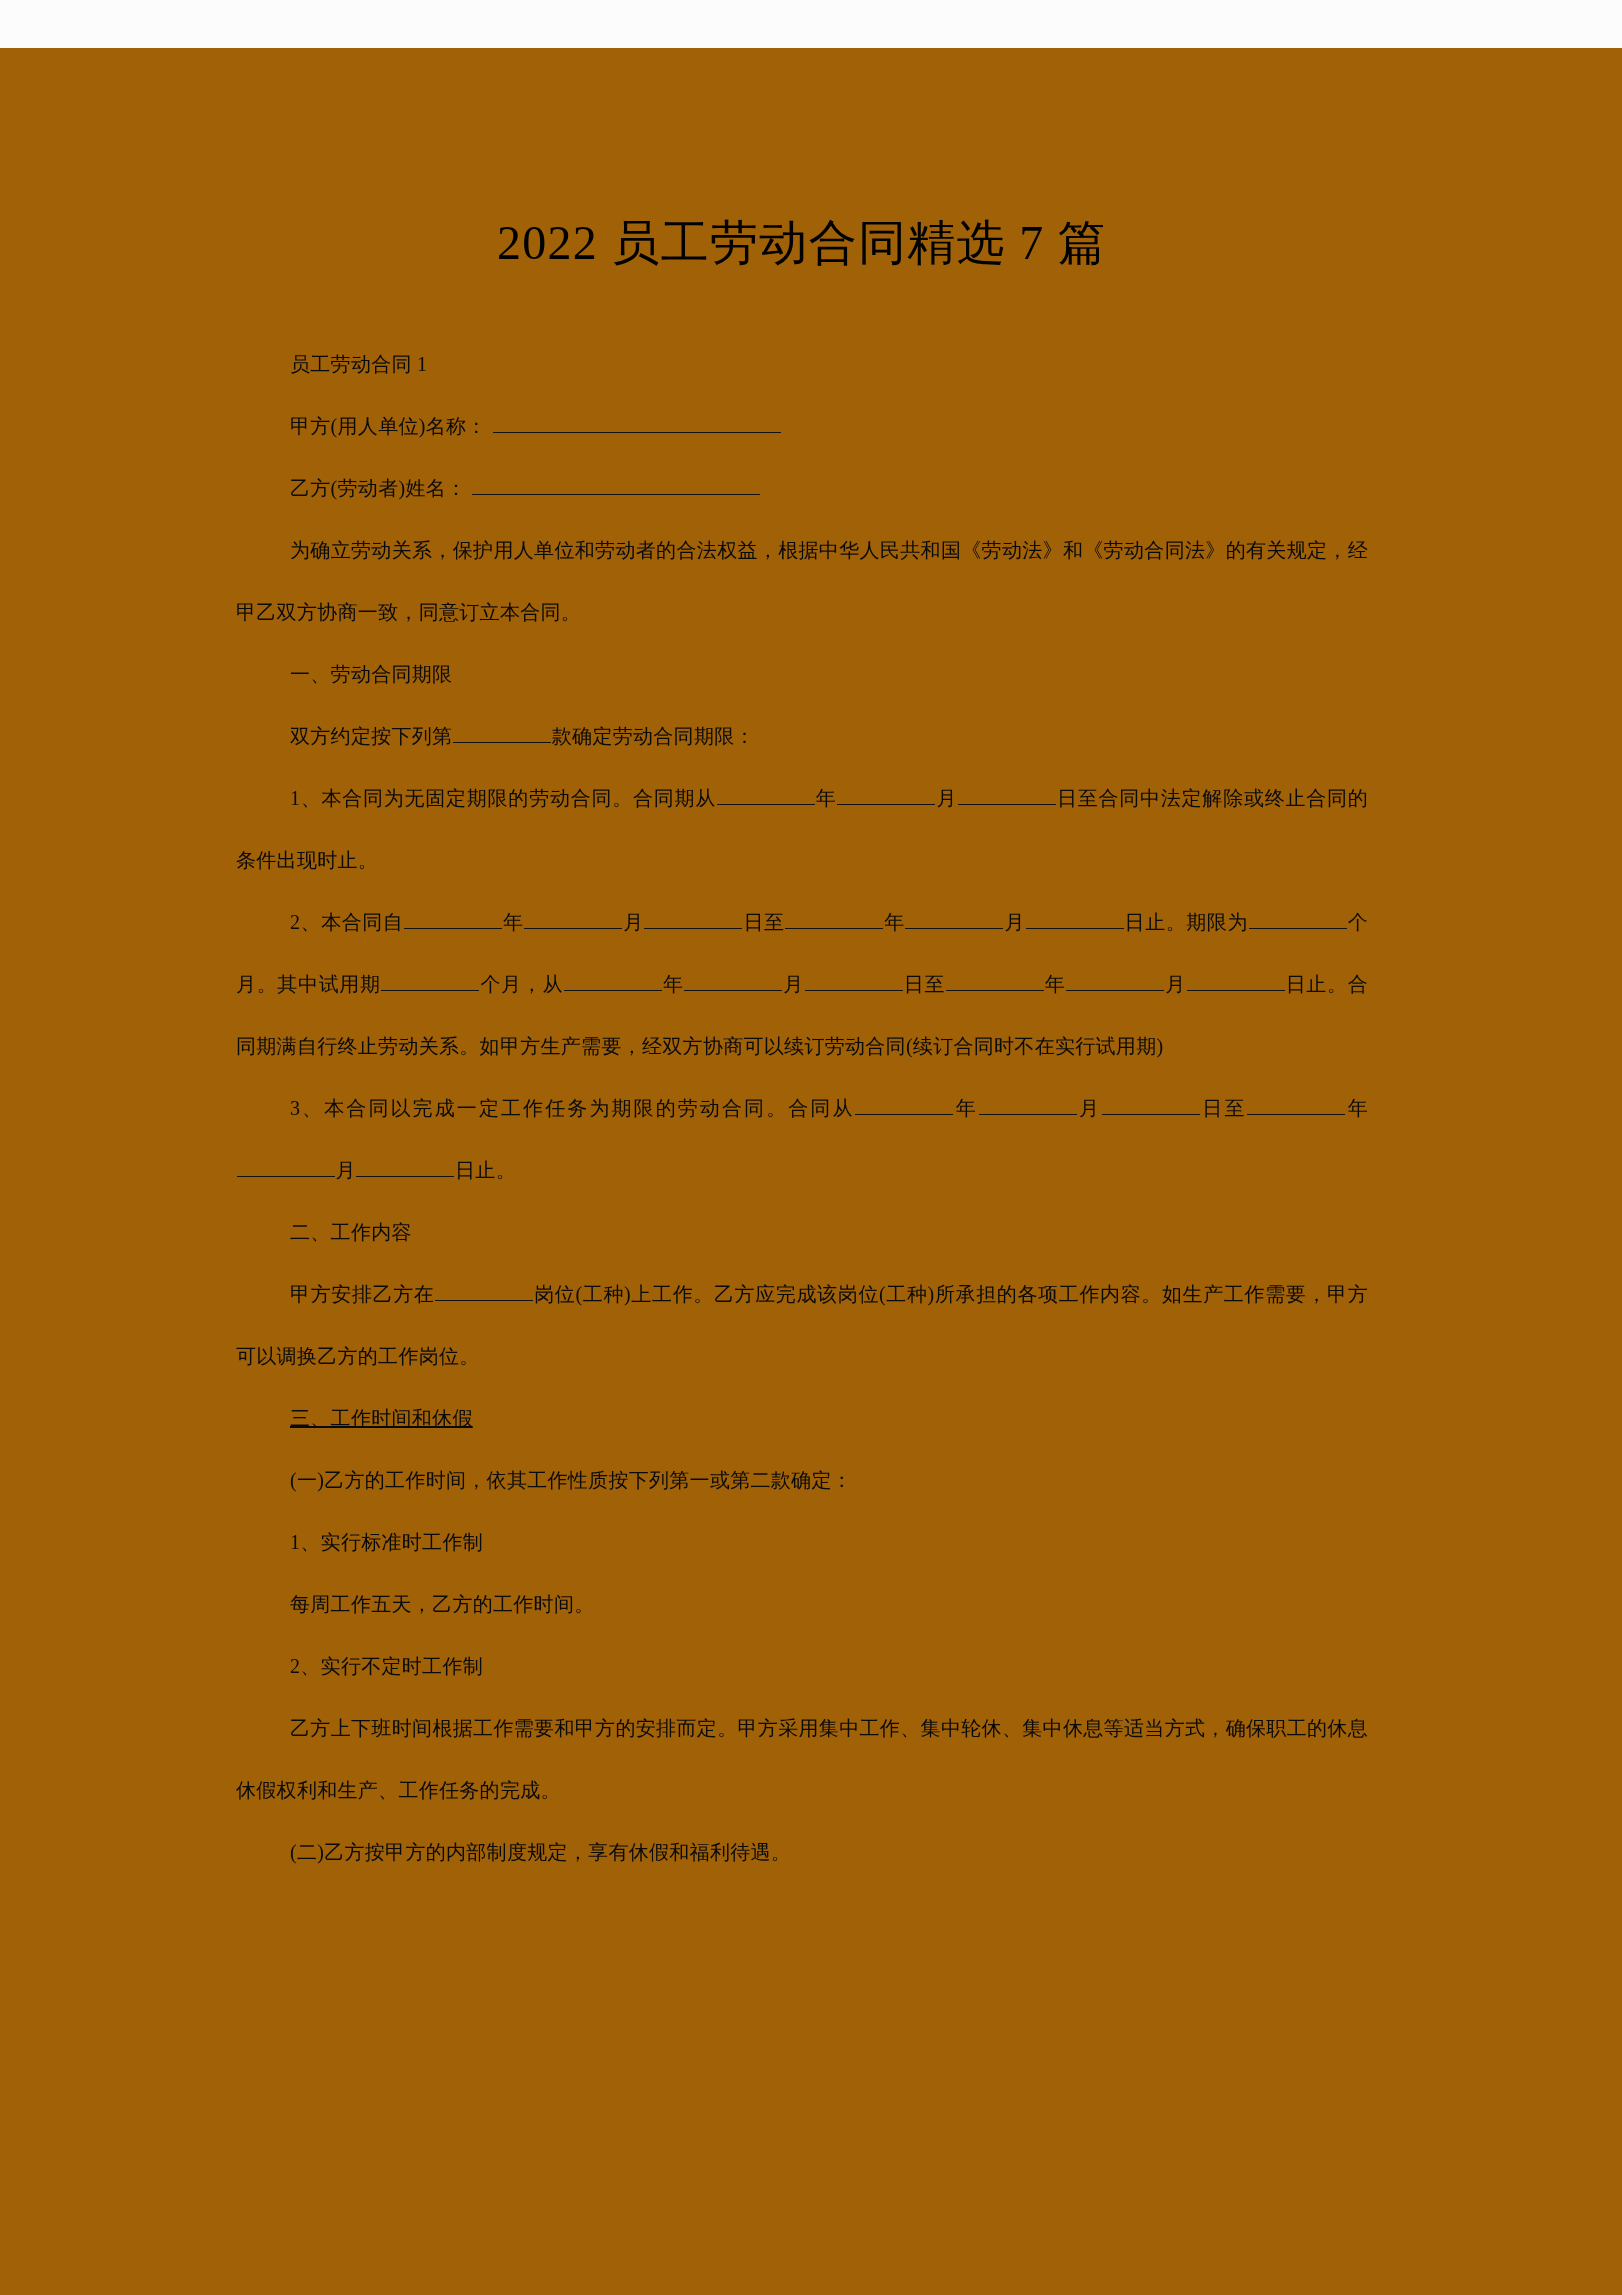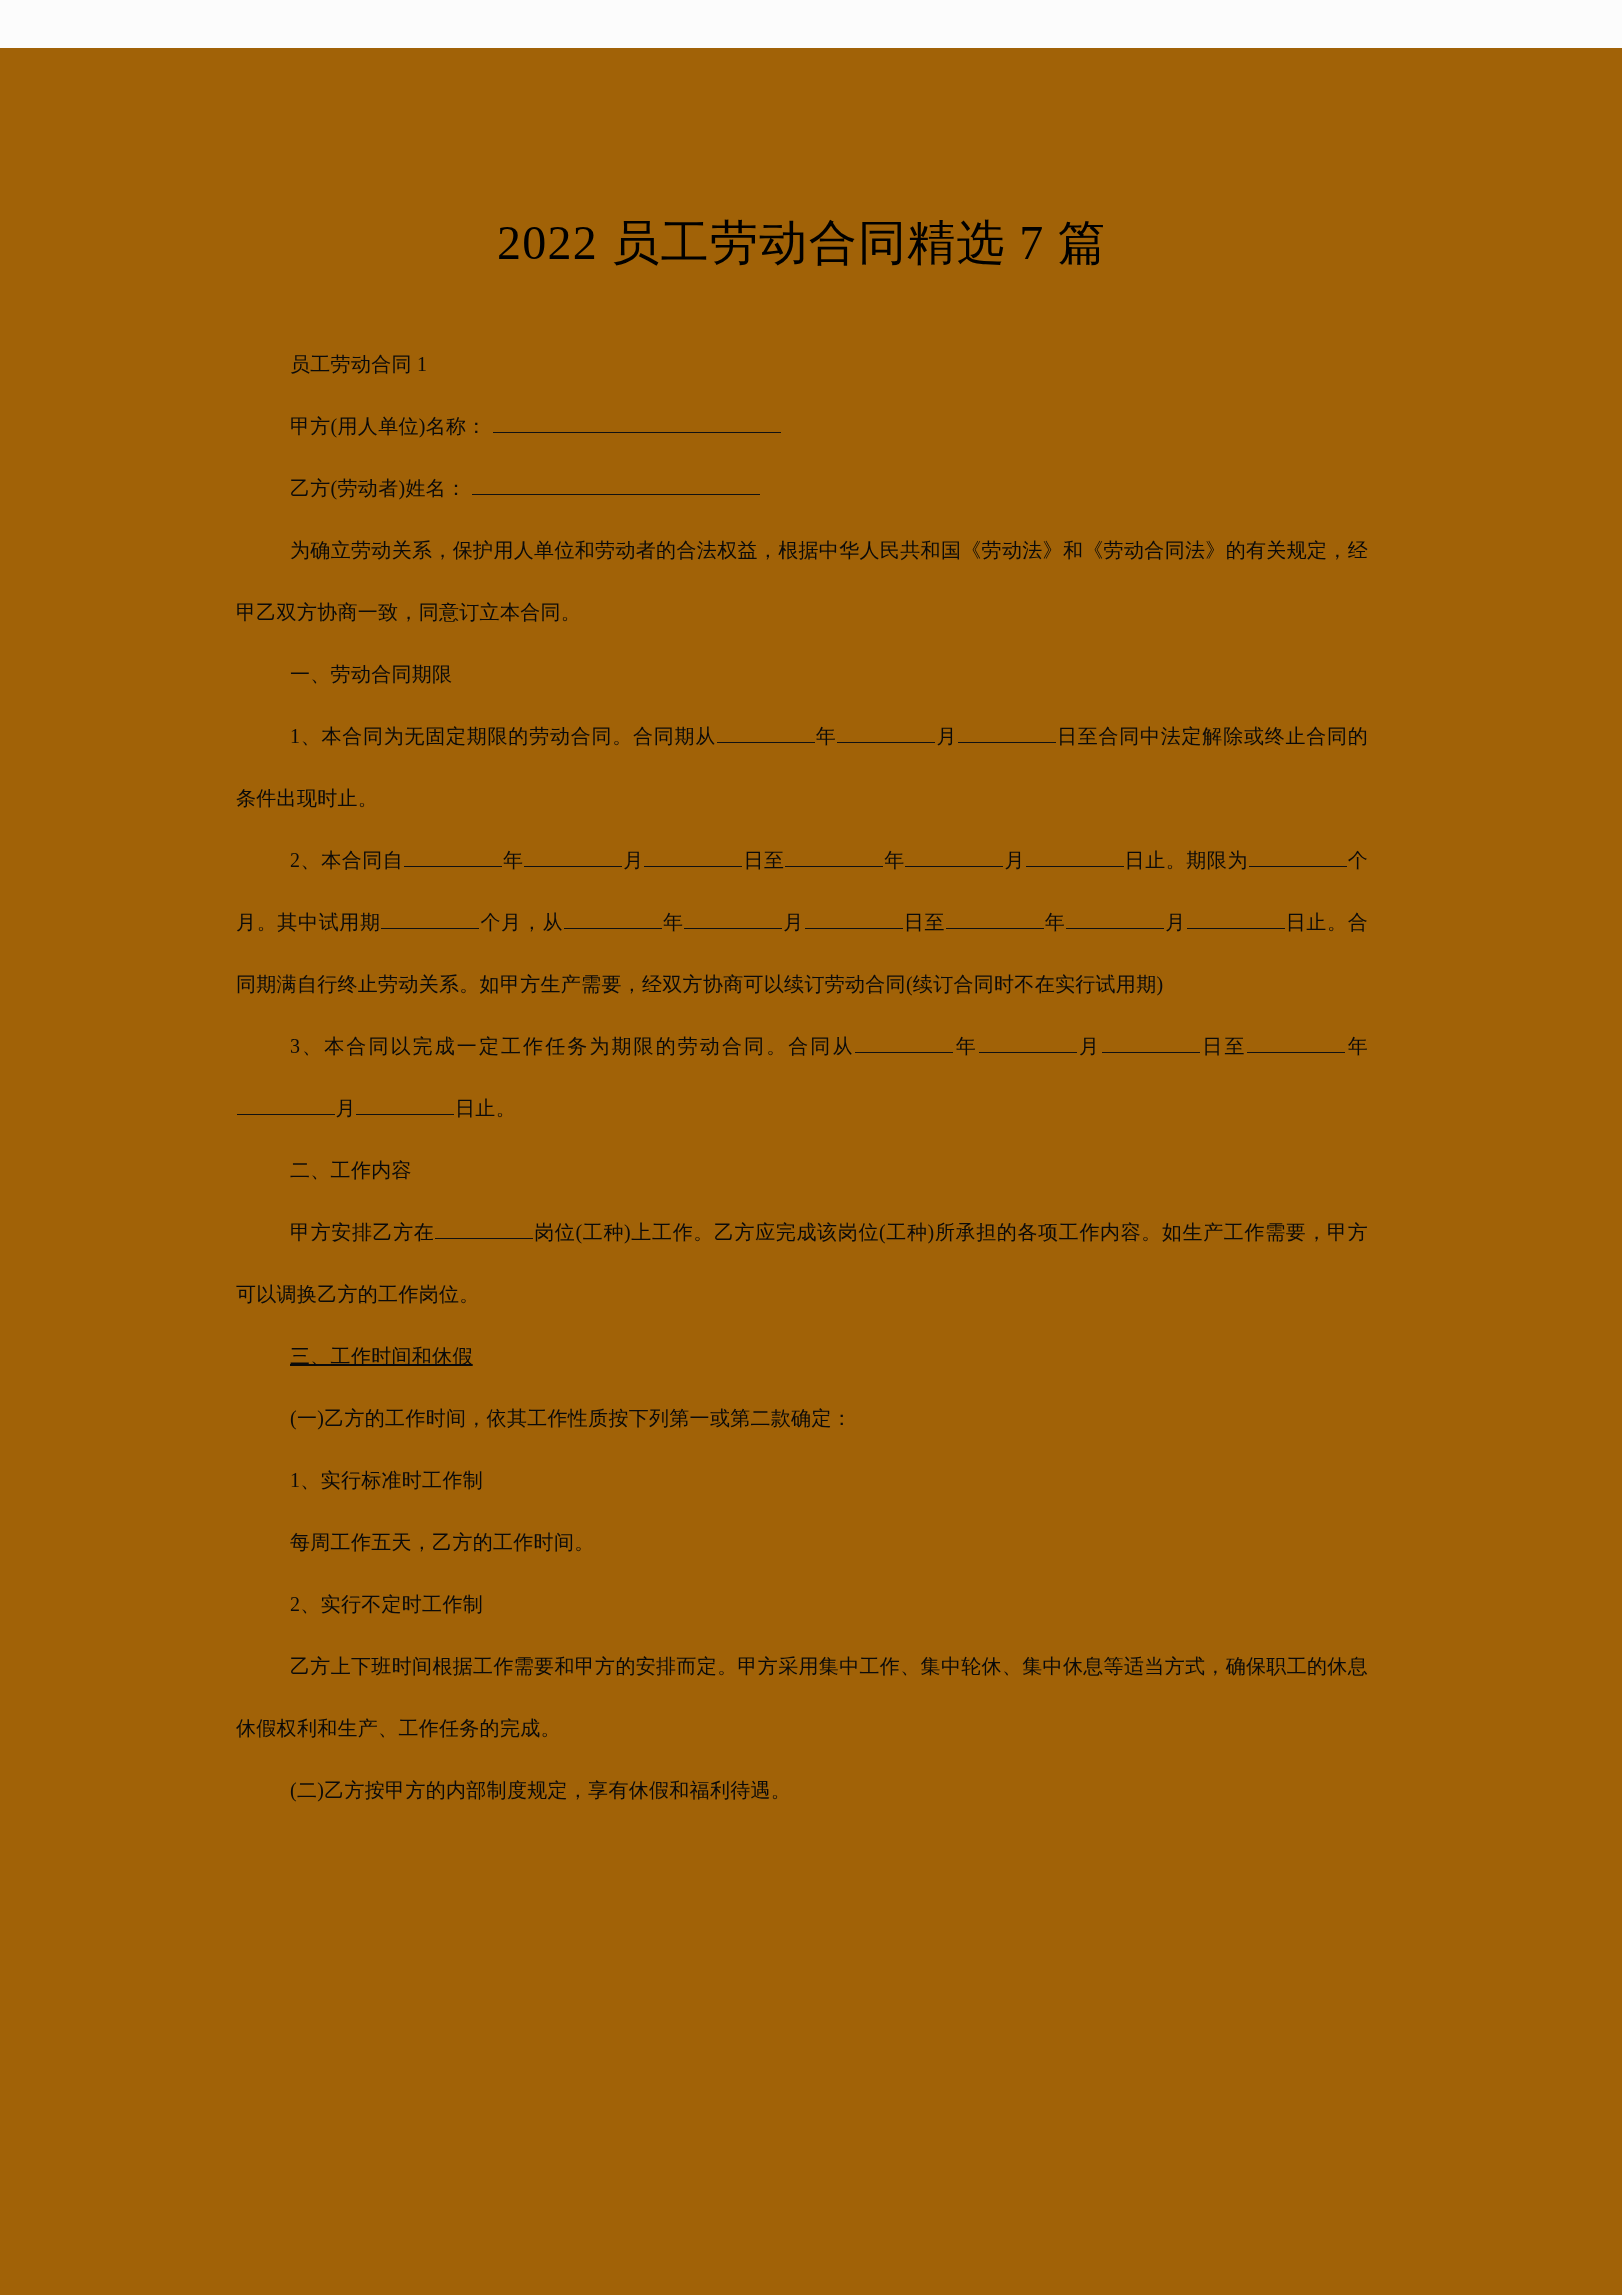--- a/index.html
+++ b/index.html
@@ -67,20 +67,21 @@
 <div id="page">
 
   <h1 id="doc-title">2022 员工劳动合同精选 7 篇</h1>
 
   <div id="body-text">
       <p class="para indent" style="text-align: left; text-align-last: left;"><span>员工劳动合同 1</span></p>
       <p class="para indent" style="text-align-last: left; text-align: left;"><span>甲方(用人单位)名称：</span> <span class="blank w12"></span></p>
       <p class="para indent" style="text-align-last: left; text-align: right;"><span>乙方(劳动者)姓名：</span> <span class="blank w12"></span></p>
       <p class="para indent"><span>为确立劳动关系，保护用人单位和劳动者的合法权益，根据中华人民共和国《劳动法》和《劳动合同法》的有关规定，经甲乙双方协商一致，同意订立本合同。</span></p>
       <p class="para indent" style="text-align: left; text-align-last: left;"><span>一、劳动合同期限</span></p>
+      <p class="para indent"><span>双方约定按下列第</span><span class="blank w4"></span><span>款确定劳动合同期限：</span></p>
       <p class="para indent"><span>1、本合同为无固定期限的劳动合同。合同期从</span><span class="blank w4"></span><span>年</span><span class="blank w4"></span><span>月</span><span class="blank w4"></span><span>日至合同中法定解除或终止合同的条件出现时止。</span></p>
       <p class="para indent"><span>2、本合同自</span><span class="blank w4"></span><span>年</span><span class="blank w4"></span><span>月</span><span class="blank w4"></span><span>日至</span><span class="blank w4"></span><span>年</span><span class="blank w4"></span><span>月</span><span class="blank w4"></span><span>日止。期限为</span><span class="blank w4"></span><span>个月。其中试用期</span><span class="blank w4"></span><span>个月，从</span><span class="blank w4"></span><span>年</span><span class="blank w4"></span><span>月</span><span class="blank w4"></span><span>日至</span><span class="blank w4"></span><span>年</span><span class="blank w4"></span><span>月</span><span class="blank w4"></span><span>日止。合同期满自行终止劳动关系。如甲方生产需要，经双方协商可以续订劳动合同(续订合同时不在实行试用期)</span></p>
       <p class="para indent"><span>3、本合同以完成一定工作任务为期限的劳动合同。合同从</span><span class="blank w4"></span><span>年</span><span class="blank w4"></span><span>月</span><span class="blank w4"></span><span>日至</span><span class="blank w4"></span><span>年</span><span class="blank w4"></span><span>月</span><span class="blank w4"></span><span>日止。</span></p>
       <p class="para indent" style="text-align: left; text-align-last: left;"><span>二、工作内容</span></p>
       <p class="para indent"><span>甲方安排乙方在</span><span class="blank w4"></span><span>岗位(工种)上工作。乙方应完成该岗位(工种)所承担的各项工作内容。如生产工作需要，甲方可以调换乙方的工作岗位。</span></p>
       <p class="para indent" style="text-align: left; text-align-last: left; text-decoration: underline;"><span>三、工作时间和休假</span></p>
       <p class="para indent"><span>(一)乙方的工作时间，依其工作性质按下列第一或第二款确定：</span></p>
       <p class="para indent"><span>1、实行标准时工作制</span></p>
       <p class="para indent"><span>每周工作五天，乙方的工作时间。</span></p>
       <p class="para indent"><span>2、实行不定时工作制</span></p>

